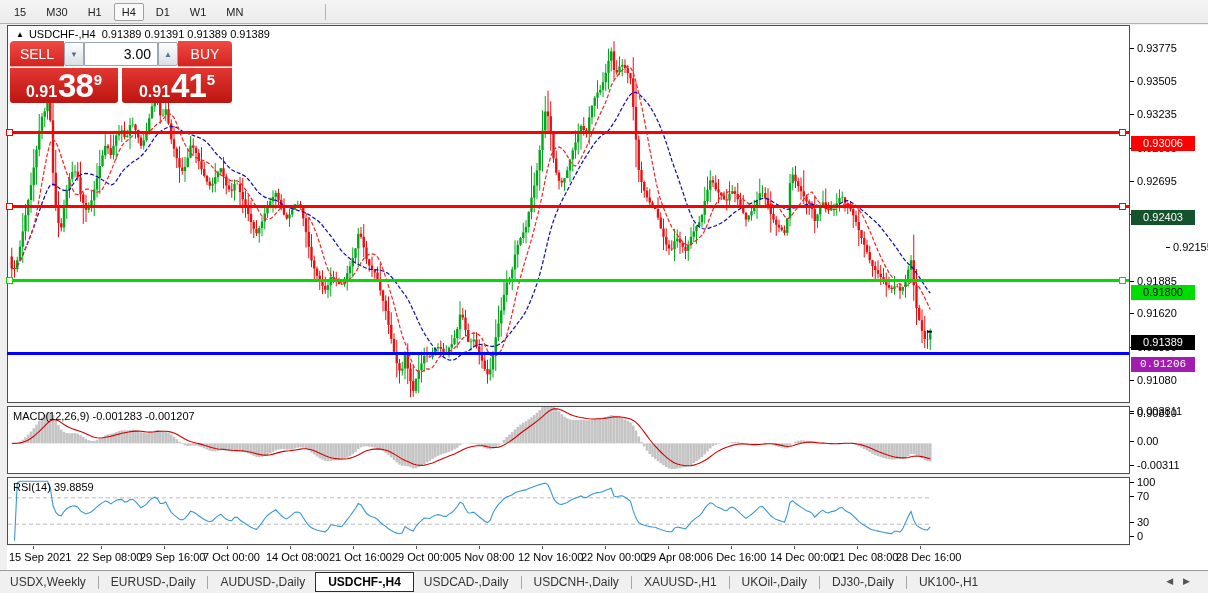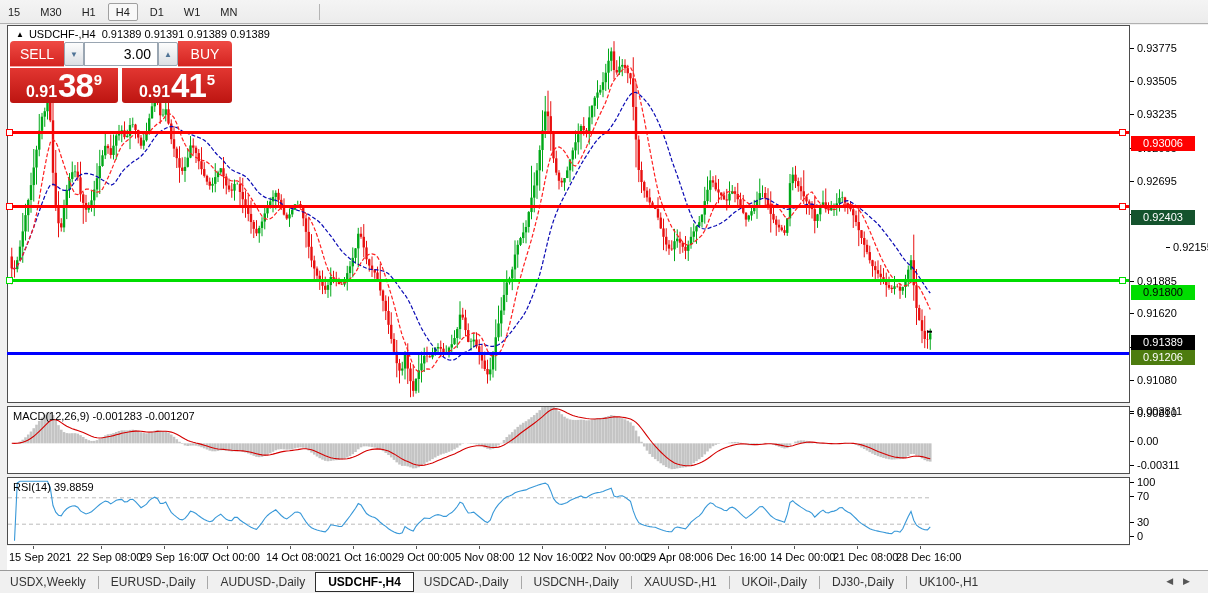--- a/index.html
+++ b/index.html
@@ -2,21 +2,21 @@
 <html><head>
 <meta charset="utf-8">
 <style>
   html,body{margin:0;padding:0;}
   body{width:1208px;height:593px;background:#f0f0f0;font-family:"Liberation Sans",sans-serif;position:relative;overflow:hidden;}
   .screen{position:absolute;inset:0;width:1208px;height:593px;}
 
   
   .toolbar{position:absolute;left:0;top:0;width:1208px;height:23px;background:linear-gradient(180deg,#f4f4f4,#ececec);border-bottom:1px solid #b0b0b0;display:flex;align-items:center;}
   .tf-item{font-size:11px;color:#222;padding:3px 8px;margin:0 2px;cursor:default;white-space:nowrap;}
-  .tf-item.first{padding-left:8px;margin-left:0;}
+  .tf-item.first{padding-left:14px;margin-left:0;}
   .tf-item.active{background:#f8f8f8;border:1px solid #a0a0a0;border-radius:2px;padding:2px 7px;}
   .tf-sep{width:1px;height:16px;background:#b4b4b4;margin-left:72px;}
 
   
   .panel{position:absolute;background:#fff;border:1px solid #4d4d4d;box-sizing:border-box;}
   #main-panel{left:7px;top:25px;width:1123px;height:378px;}
   #macd-panel{left:7px;top:406px;width:1123px;height:68px;}
   #rsi-panel{left:7px;top:477px;width:1123px;height:68px;}
   .panel svg{position:absolute;left:0;top:0;}
 
@@ -1142,21 +1142,21 @@
       <div class="ptick" style="top: 216.422px; margin-left: 36px;">0.92155</div>
       <div class="ptick" style="top: 249.659px;">0.91885</div>
       <div class="ptick" style="top: 282.28px;">0.91620</div>
       <div class="ptick" style="top: 315.517px;">0.91350</div>
       <div class="ptick" style="top: 348.754px;">0.91080</div>
       <div class="ptick" style="top: 381.991px;">0.90810</div>
       <div class="pbadge" style="top: 111.164px; background: rgb(255, 0, 0); color: rgb(255, 255, 255);">0.93006</div>
       <div class="pbadge" style="top: 185.393px; background: #14532d; color: rgb(255, 255, 255);">0.92403</div>
       <div class="pbadge" style="top: 259.622px; background: rgb(0, 221, 0); color: rgb(0, 0, 0);">0.91800</div>
       <div class="pbadge" style="top: 310.217px; background: rgb(0, 0, 0); color: rgb(255, 255, 255);">0.91389</div>
-      <div class="pbadge" style="top: 325px; background: #4d7c0f; color: rgb(255, 255, 255);">0.91206</div>
+      <div class="pbadge" style="top: 332px; background: #a21caf; color: rgb(255, 255, 255); font-family: Liberation Mono, monospace;">0.91206</div>
       <div class="ptick" style="top: 380px;">0.003811</div>
       <div class="ptick" style="top: 410.342px;">0.00</div>
       <div class="ptick" style="top: 434px;">-0.00311</div>
       <div class="ptick" style="top: 451px;">100</div>
       <div class="ptick" style="top: 464.8px;">70</div>
       <div class="ptick" style="top: 491.2px;">30</div>
       <div class="ptick" style="top: 505px;">0</div>
     </div>
 
   <div class="time-strip" id="time-strip">

